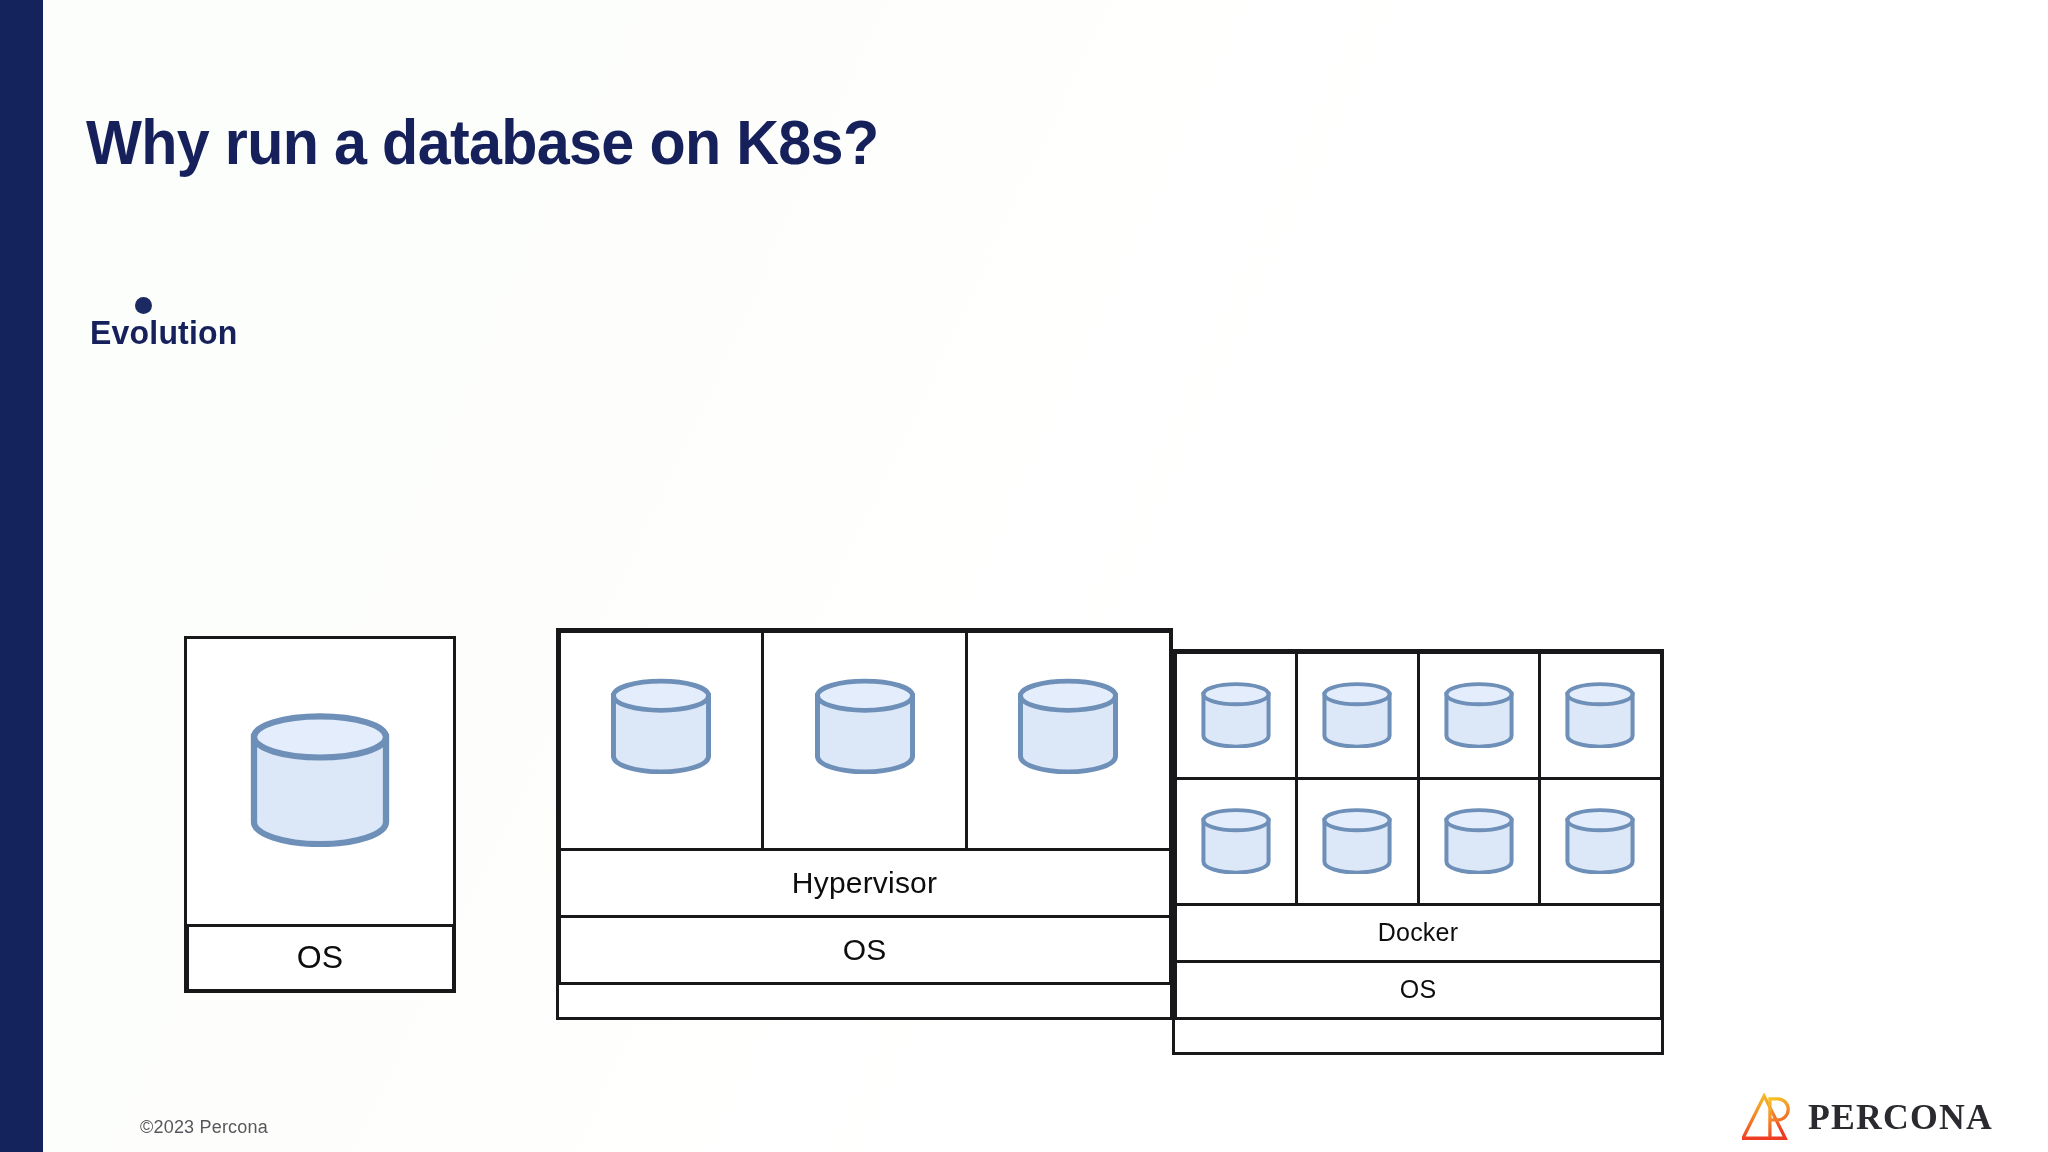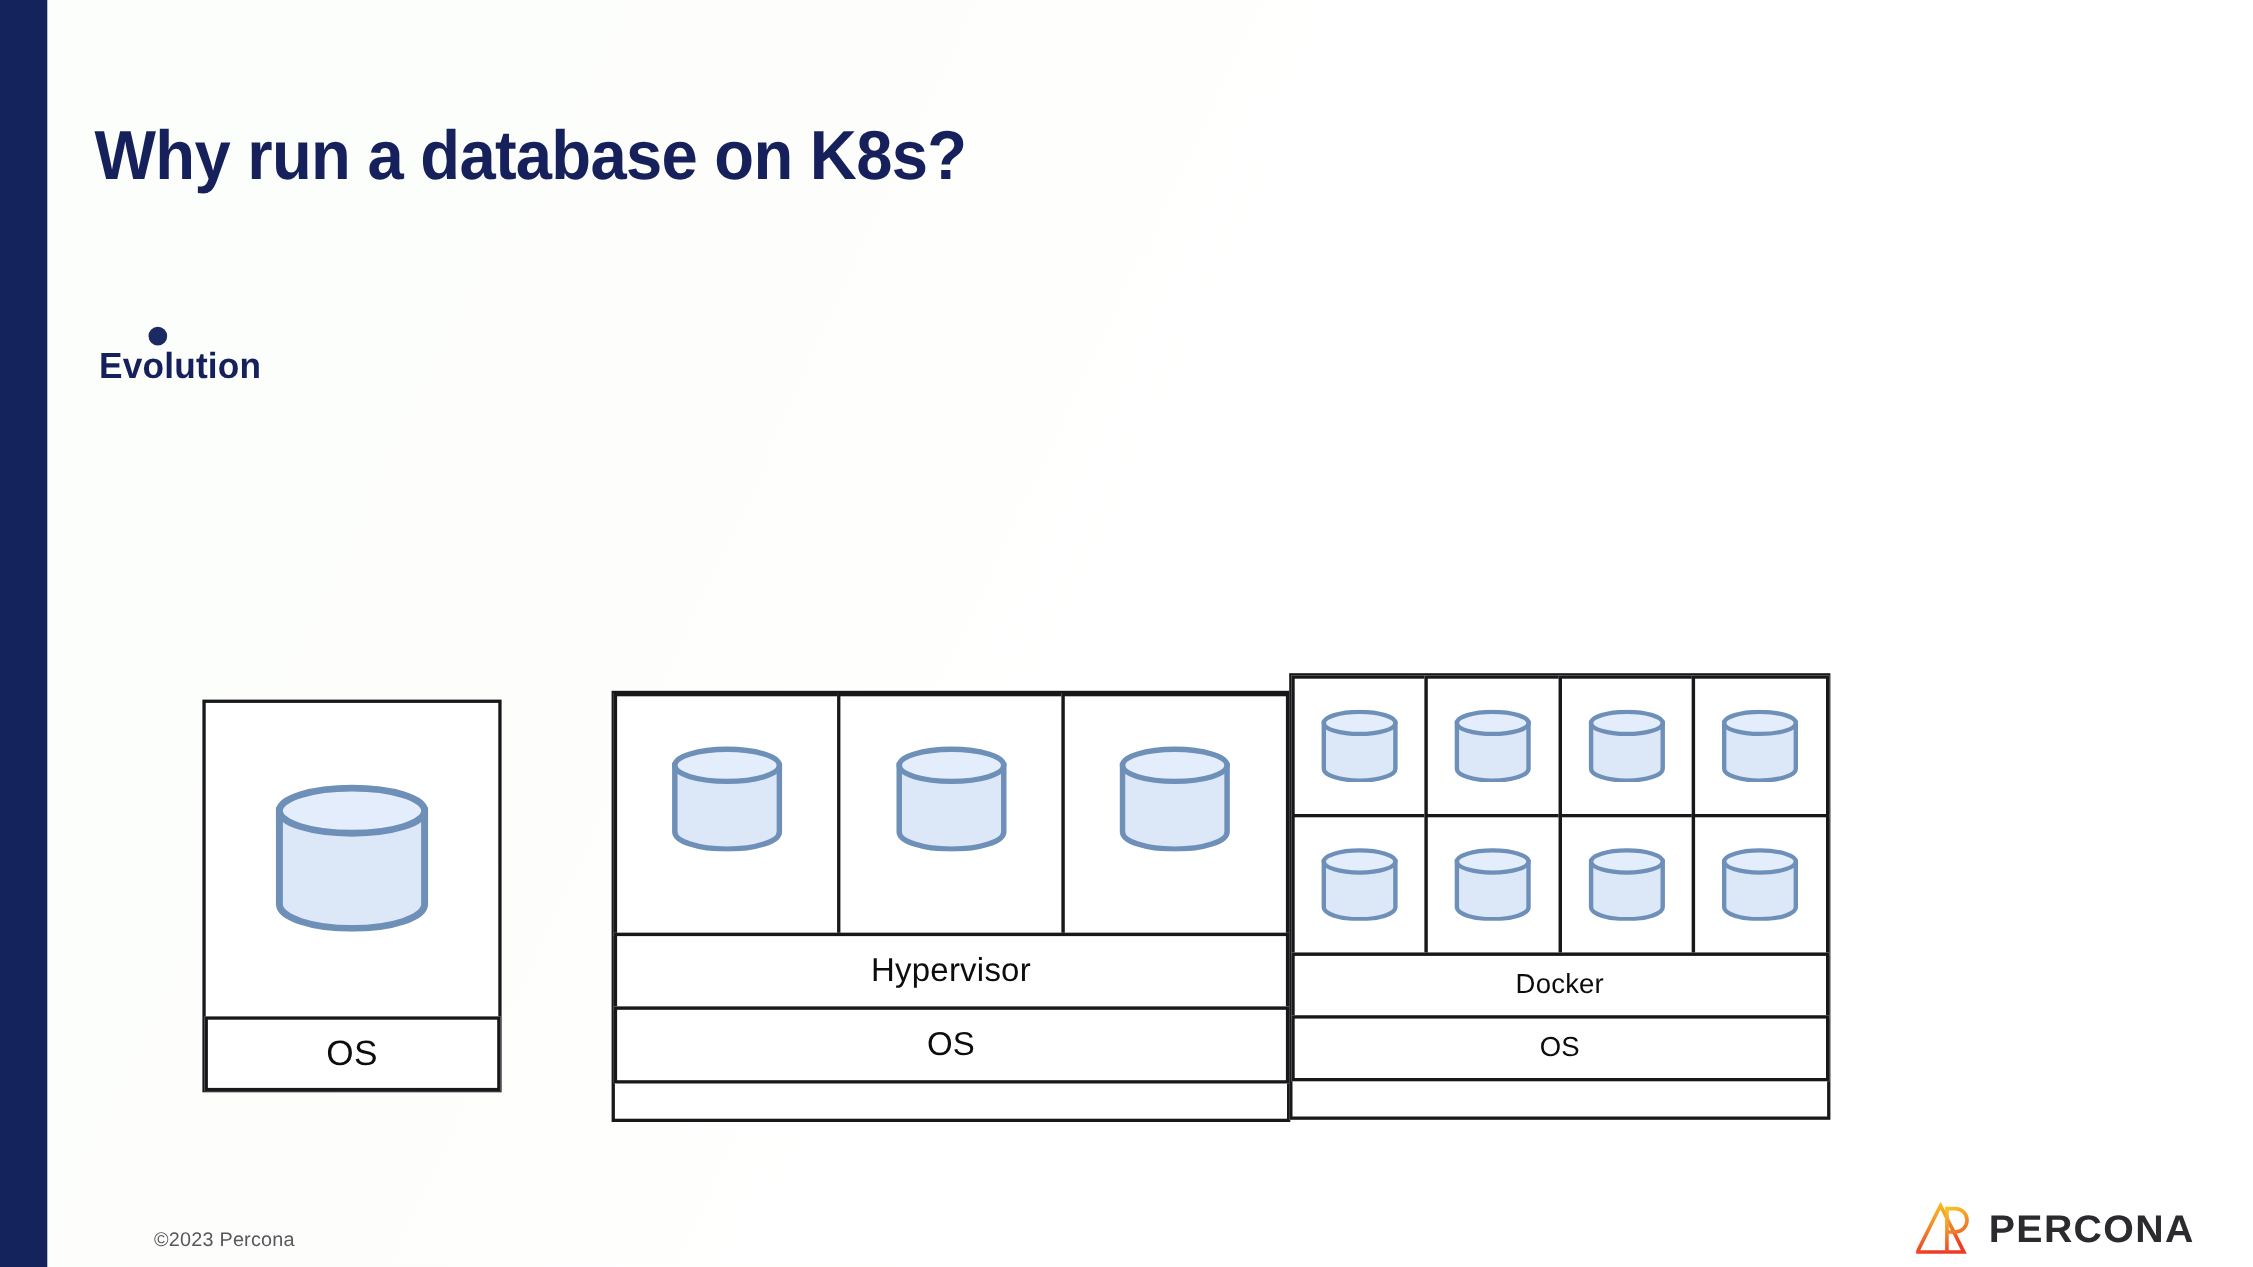--- a/index.html
+++ b/index.html
@@ -66,34 +66,34 @@
   #d1 .layer{height:68px;font-size:32px;}
   #d1 .cyl{width:150px;height:135px;margin-top:-6px;}
 
   
   #d2{left:556px;top:628px;width:617px;height:392px;}
   #d2 .cellrow{height:218px;}
   #d2 .layer{height:70px;font-size:30px;}
   #d2 .cyl{width:108px;height:96px;margin-top:-28px;}
 
   
-  #d3{left:1172px;top:612px;width:492px;height:406px;}
+  #d3{left:1172px;top:649px;width:492px;height:406px;}
   #d3 .cellrow{height:126px;}
   #d3 .layer{height:60px;font-size:25px;}
   #d3 .cyl{width:74px;height:66px;}
 
   
   .footer-copy{
     position:absolute;left:140px;top:1127px;
     transform:translateY(-50%);
     font-size:18px;color:#58585c;letter-spacing:0.2px;
   }
   .logo{
     position:absolute;left:1742px;top:1093px;
-    display:flex;align-items:center;gap:14px;
+    display:flex;align-items:center;gap:14px;font-family:Liberation Serif, serif;
   }
   .logo-mark{width:52px;height:48px;display:block;}
   .logo-word{
     font-size:35px;font-weight:700;color:#2b2b2f;
     letter-spacing:1.2px;line-height:1;
     transform:scaleX(1.02);transform-origin:left center;
   }
 </style>
 </head>
 <body>

